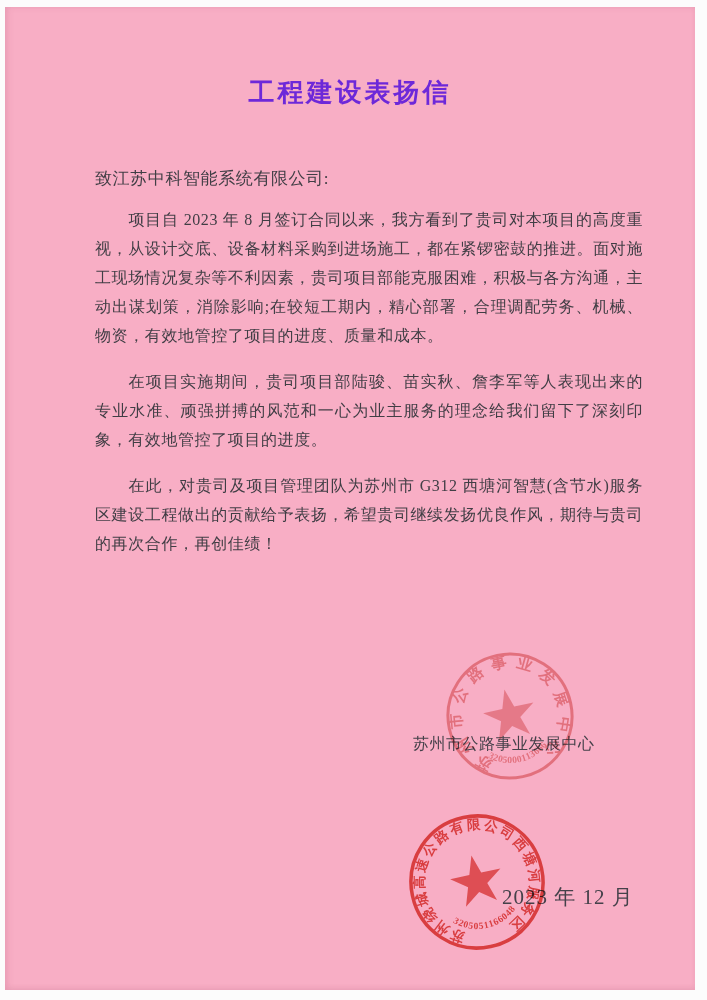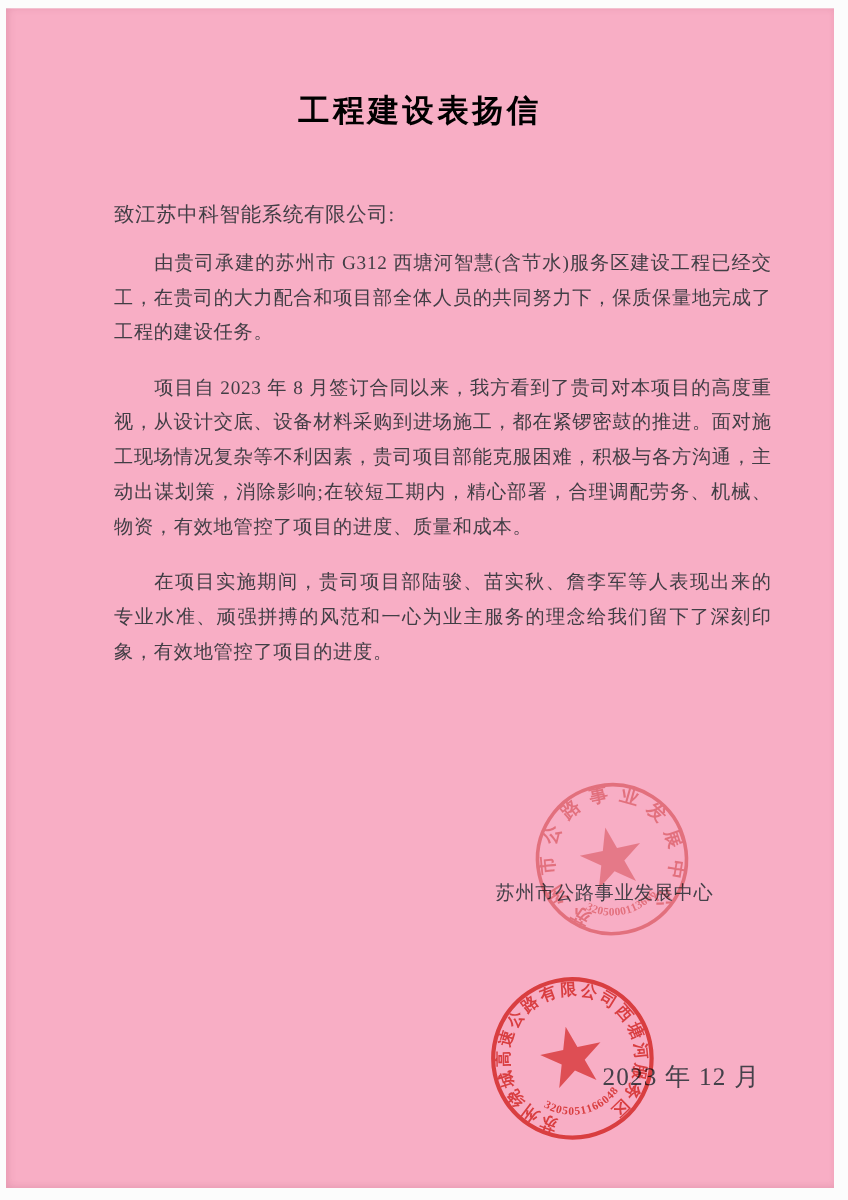--- a/index.html
+++ b/index.html
@@ -8,21 +8,21 @@
     background:#fcfcfc;
     font-family:"Liberation Serif","DejaVu Serif",serif;
   }
   .page{
     position:absolute;left:5px;top:7px;width:690px;height:983px;
     background:#f8aec5;color:#413e45;
     box-shadow:inset 3px 0 6px rgba(140,50,80,0.10), inset 0 -2px 5px rgba(140,50,80,0.07);
   }
   .title{
     margin:68px 0 0 0;text-align:center;
-    font-size:26px;font-weight:bold;letter-spacing:3px;color:#000000;
+    font-size:26px;font-weight:bold;letter-spacing:3px;color:#6d28d9;
   }
   .content{
     margin:54px 52px 0 90px;
     font-size:16px;line-height:29px;letter-spacing:0.6px;
     text-align:justify;color:#413e45;
   }
   .salutation{margin:0 0 12px 0;font-size:17px;}
   .para{margin:0 0 17px 0;text-indent:2.1em;}
   .sig{position:absolute;white-space:nowrap;color:#45414a;}
   .sig-1{left:408px;top:727px;font-size:16px;letter-spacing:0.5px;}
@@ -35,23 +35,23 @@
 </style>
 </head>
 <body>
 
 <div class="page" style="background: rgb(248, 174, 197);">
 
   <h1 class="title">工程建设表扬信</h1>
 
   <div class="content">
     <p class="salutation">致江苏中科智能系统有限公司:</p>
-    <p class="para">由贵司承建的苏州市 G312 西塘河智慧(含节水)服务区建设工程已经交工，在贵司的大力配合和项目部全体人员的共同努力下，保质保量地完成了工程的建设任务。</p>
     <p class="para">项目自 2023 年 8 月签订合同以来，我方看到了贵司对本项目的高度重视，从设计交底、设备材料采购到进场施工，都在紧锣密鼓的推进。面对施工现场情况复杂等不利因素，贵司项目部能克服困难，积极与各方沟通，主动出谋划策，消除影响;在较短工期内，精心部署，合理调配劳务、机械、物资，有效地管控了项目的进度、质量和成本。</p>
     <p class="para">在项目实施期间，贵司项目部陆骏、苗实秋、詹李军等人表现出来的专业水准、顽强拼搏的风范和一心为业主服务的理念给我们留下了深刻印象，有效地管控了项目的进度。</p>
+    <p class="para">在此，对贵司及项目管理团队为苏州市 G312 西塘河智慧(含节水)服务区建设工程做出的贡献给予表扬，希望贵司继续发扬优良作风，期待与贵司的再次合作，再创佳绩！</p>
   </div>
 
   <div class="sig sig-1">苏州市公路事业发展中心</div>
 
 
   <div class="date">2023 年 12 月</div>
 
   <svg class="seal seal-1" width="160" height="160" viewBox="-80 -80 160 160" style="opacity: 0.5;">
       <g transform="rotate(-12)" fill="#d44a46">
         <circle r="62" fill="none" stroke="#d44a46" stroke-width="3"></circle>

